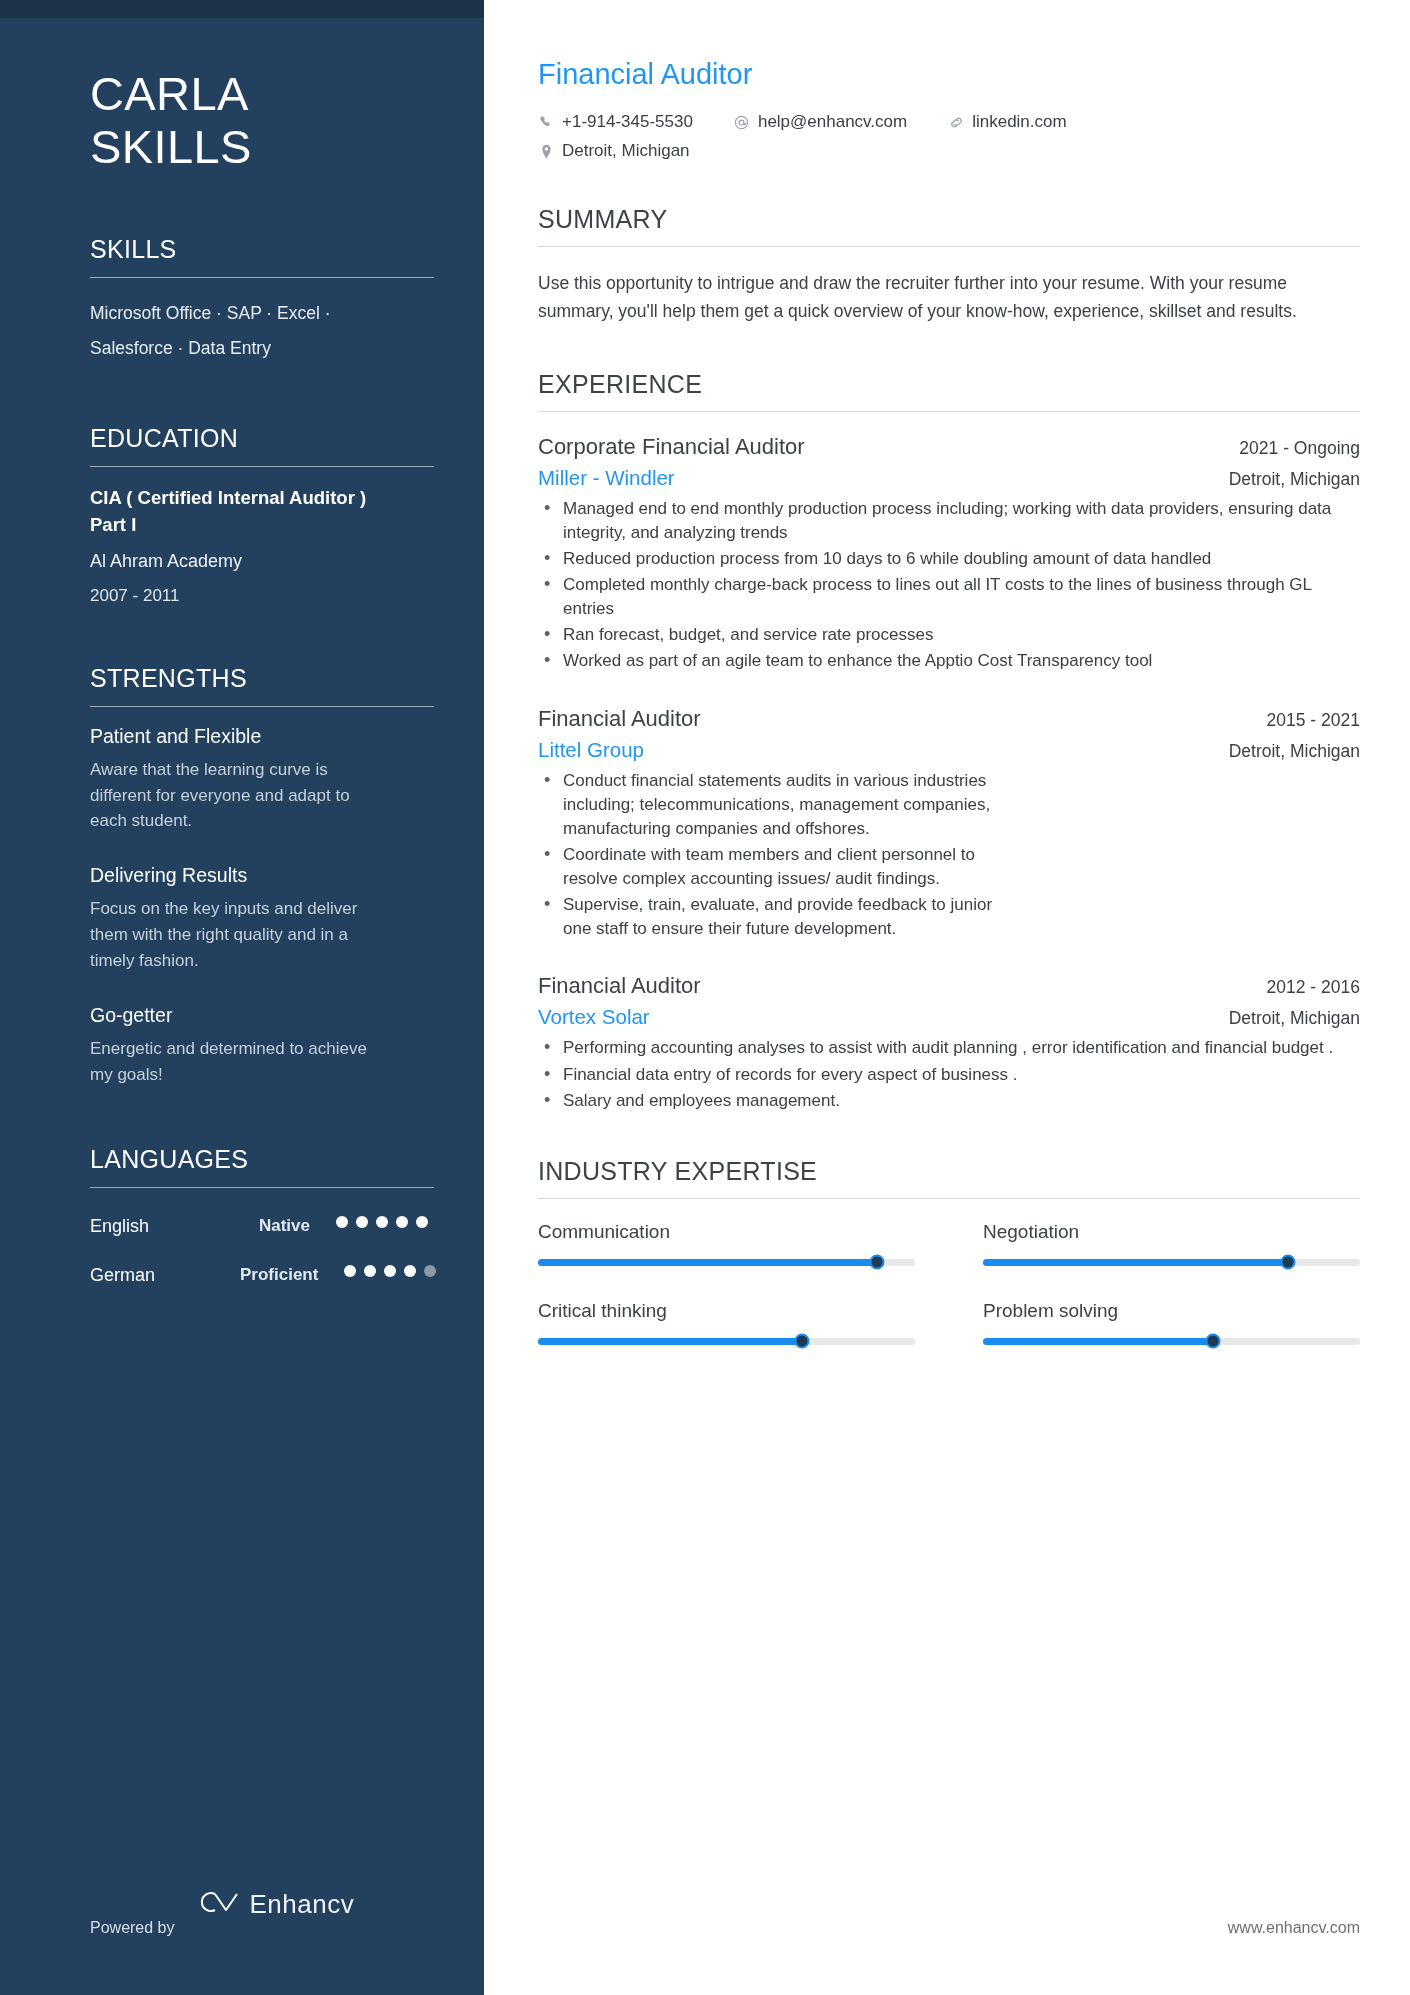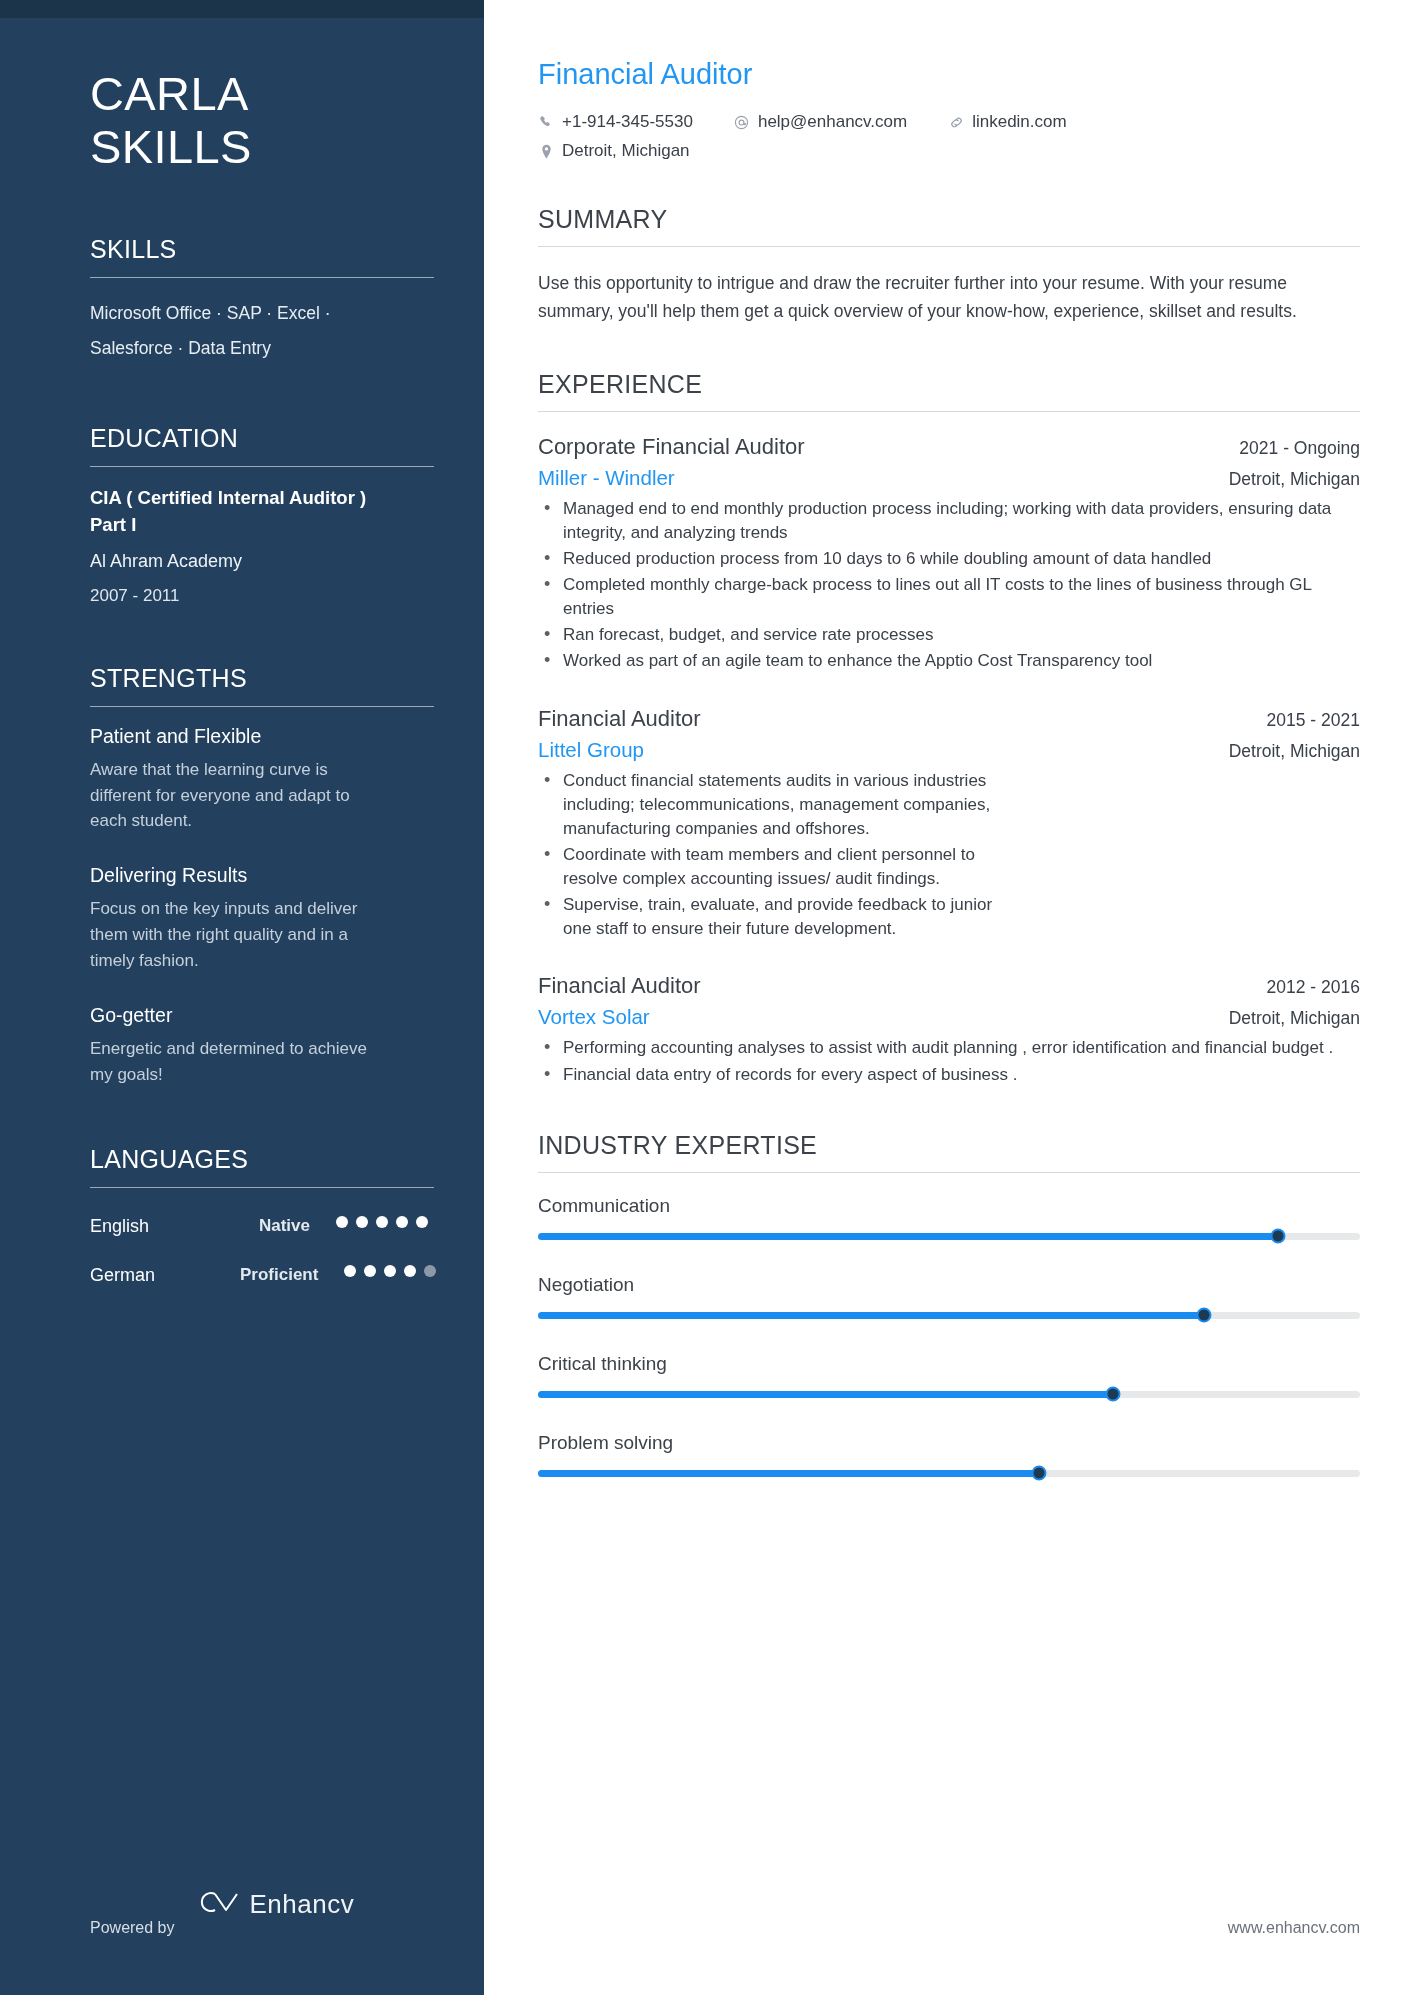--- a/index.html
+++ b/index.html
@@ -220,21 +220,21 @@
     position: absolute;
     left: 6px;
     top: -1px;
     color: #5a6068;
     font-size: 18px;
   }
   .bullets.narrow li { max-width: 460px; }
 
   .expertise-grid {
     display: grid;
-    grid-template-columns: 1fr;
+    grid-template-columns: 1fr 1fr;
     column-gap: 68px;
     row-gap: 34px;
     max-width: 920px;
   }
   .exp-item { }
   .exp-label {
     font-size: 19px;
     color: #3c4249;
     margin-bottom: 16px;
   }
@@ -456,20 +456,21 @@
               <div class="job-role">Financial Auditor</div>
               <div class="job-dates">2012 - 2016</div>
             </div>
             <div class="job-sub">
               <div class="job-company">Vortex Solar</div>
               <div class="job-loc">Detroit, Michigan</div>
             </div>
             <ul class="bullets">
               <li>Performing accounting analyses to assist with audit planning , error identification and financial budget .</li>
               <li>Financial data entry of records for every aspect of business .</li>
+              <li>Salary and employees management.</li>
             </ul>
           </div>
         </div>
     </section>
 
     <section class="sec">
       <div class="sec-h">INDUSTRY EXPERTISE</div>
       <div class="sec-rule"></div>
       <div class="expertise-grid" id="expertise-grid">
           <div class="exp-item">

